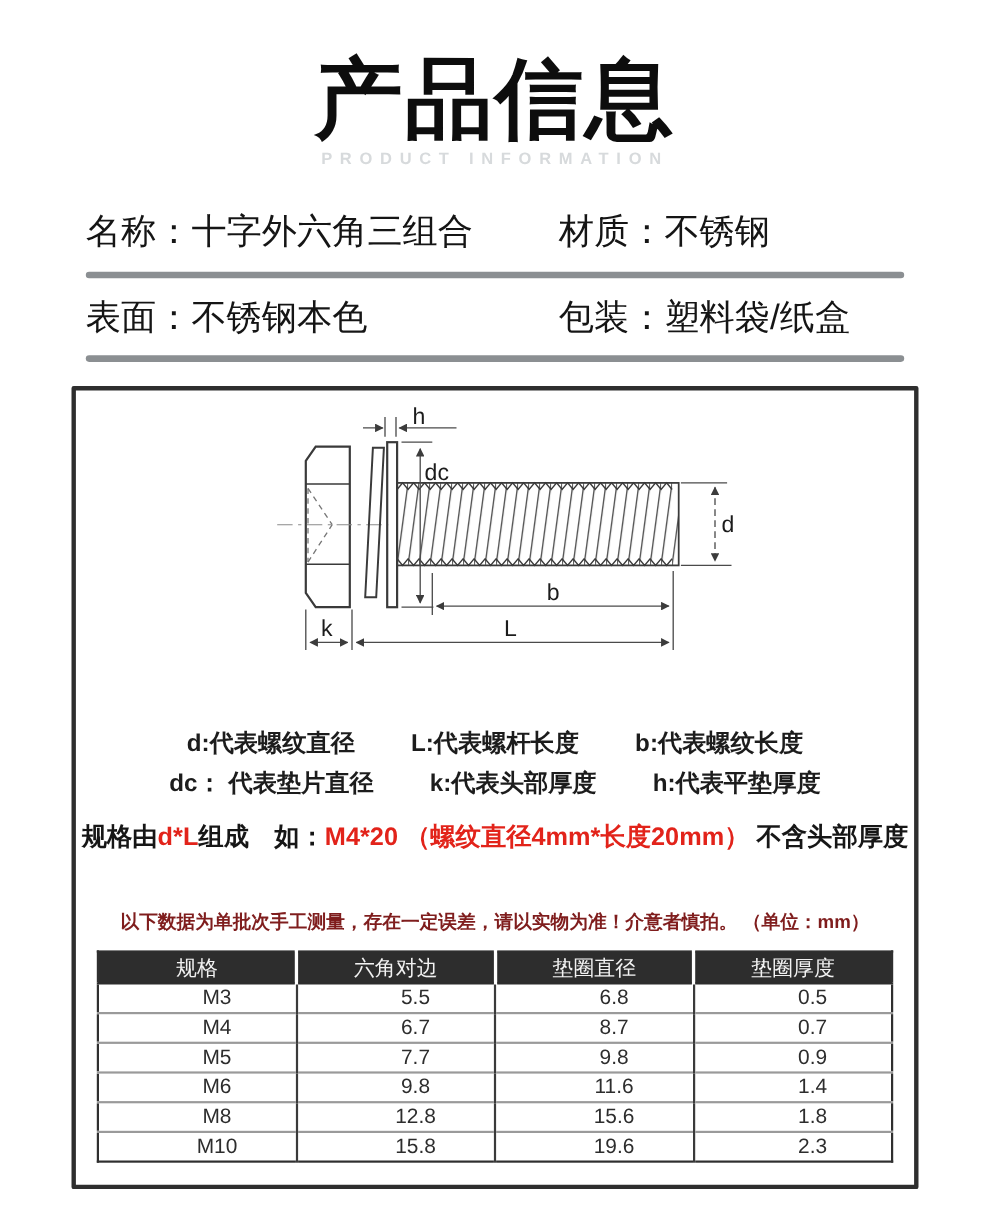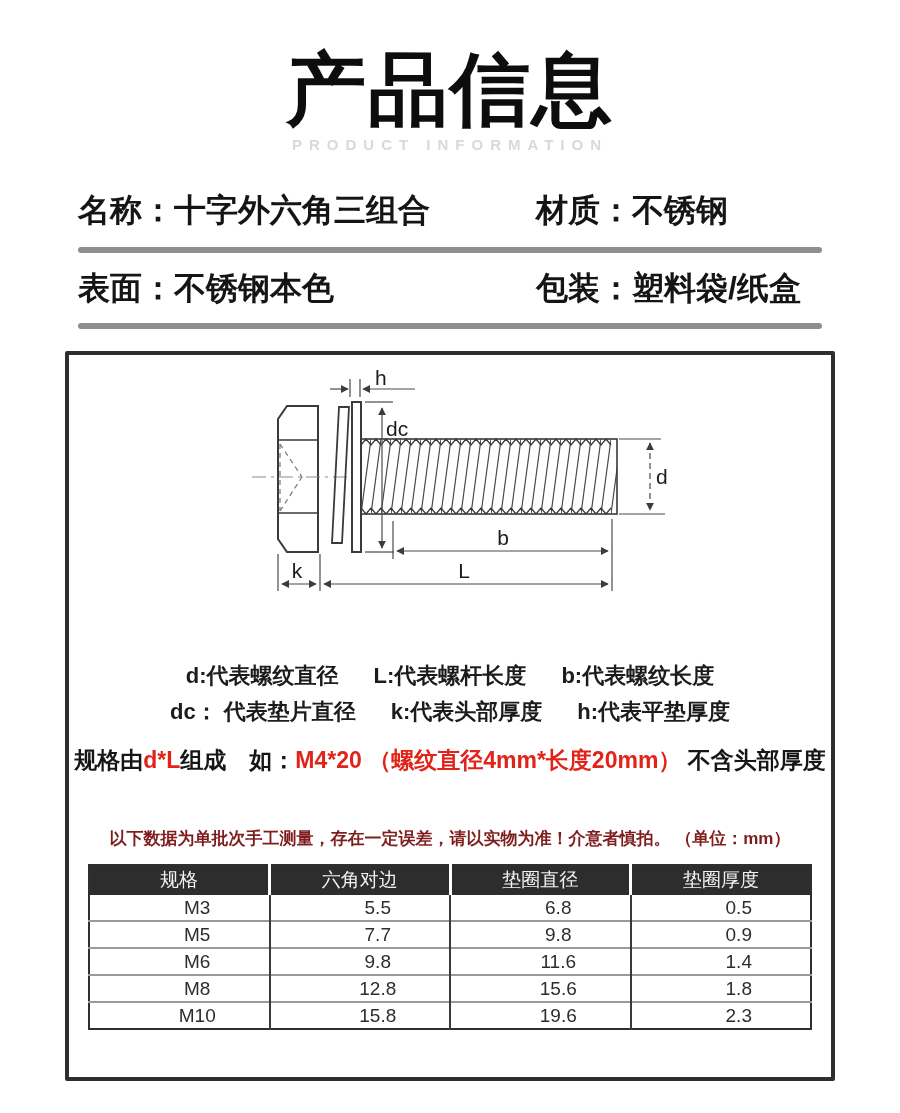--- a/index.html
+++ b/index.html
@@ -27,24 +27,23 @@
     font-size:15px;
     font-weight:600;
     letter-spacing:7px;
     color:#d7dadc;
   }
   .attrs { margin:36px 78px 0 78px; }
   .attr-row {
     display:flex;
     align-items:baseline;
     font-size:32px;
-    font-weight:700;
+    font-weight:400;
     color:#151515;
     white-space:pre;
-    gap:28px;
   }
   .attr-row.second { margin-top:14px; }
   .attr-left { width:430px; }
   .divider {
     height:6px;
     background:#8b8f92;
     border-radius:3px;
   }
   .divider.first  { margin-top:14px; }
   .divider.secondd{ margin-top:12px; }
@@ -57,21 +56,21 @@
     background:#ffffff;
     height:730px;
     overflow:hidden;
   }
   .diagram { display:block; }
 
   .legend { margin-top:14px; }
   .legend-line {
     display:flex;
     justify-content:center;
-    gap:35px;
+    gap:51px;
     font-size:22px;
     font-weight:700;
     line-height:28px;
     color:#1c1c1c;
   }
   .legend-line + .legend-line { margin-top:8px; }
 
   .spec {
     margin-top:20px;
     text-align:center;
@@ -236,20 +235,26 @@
         </tr>
       </thead>
       <tbody>
         <tr>
           <td>M3</td>
           <td>5.5</td>
           <td>6.8</td>
           <td>0.5</td>
         </tr>
         <tr>
+          <td>M4</td>
+          <td>6.7</td>
+          <td>8.7</td>
+          <td>0.7</td>
+        </tr>
+        <tr>
           <td>M5</td>
           <td>7.7</td>
           <td>9.8</td>
           <td>0.9</td>
         </tr>
         <tr>
           <td>M6</td>
           <td>9.8</td>
           <td>11.6</td>
           <td>1.4</td>

